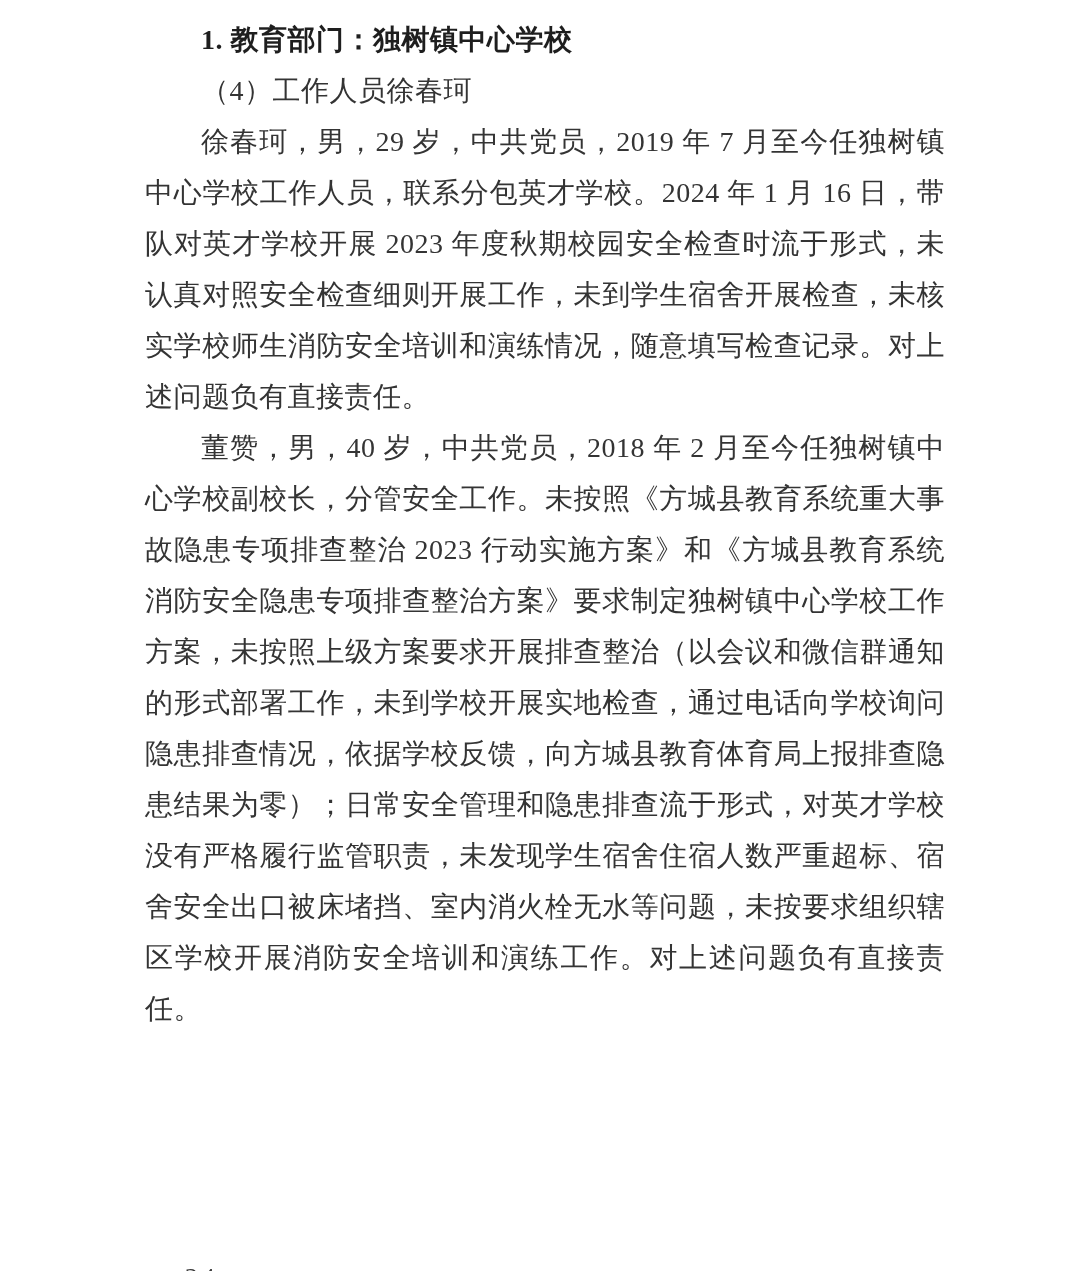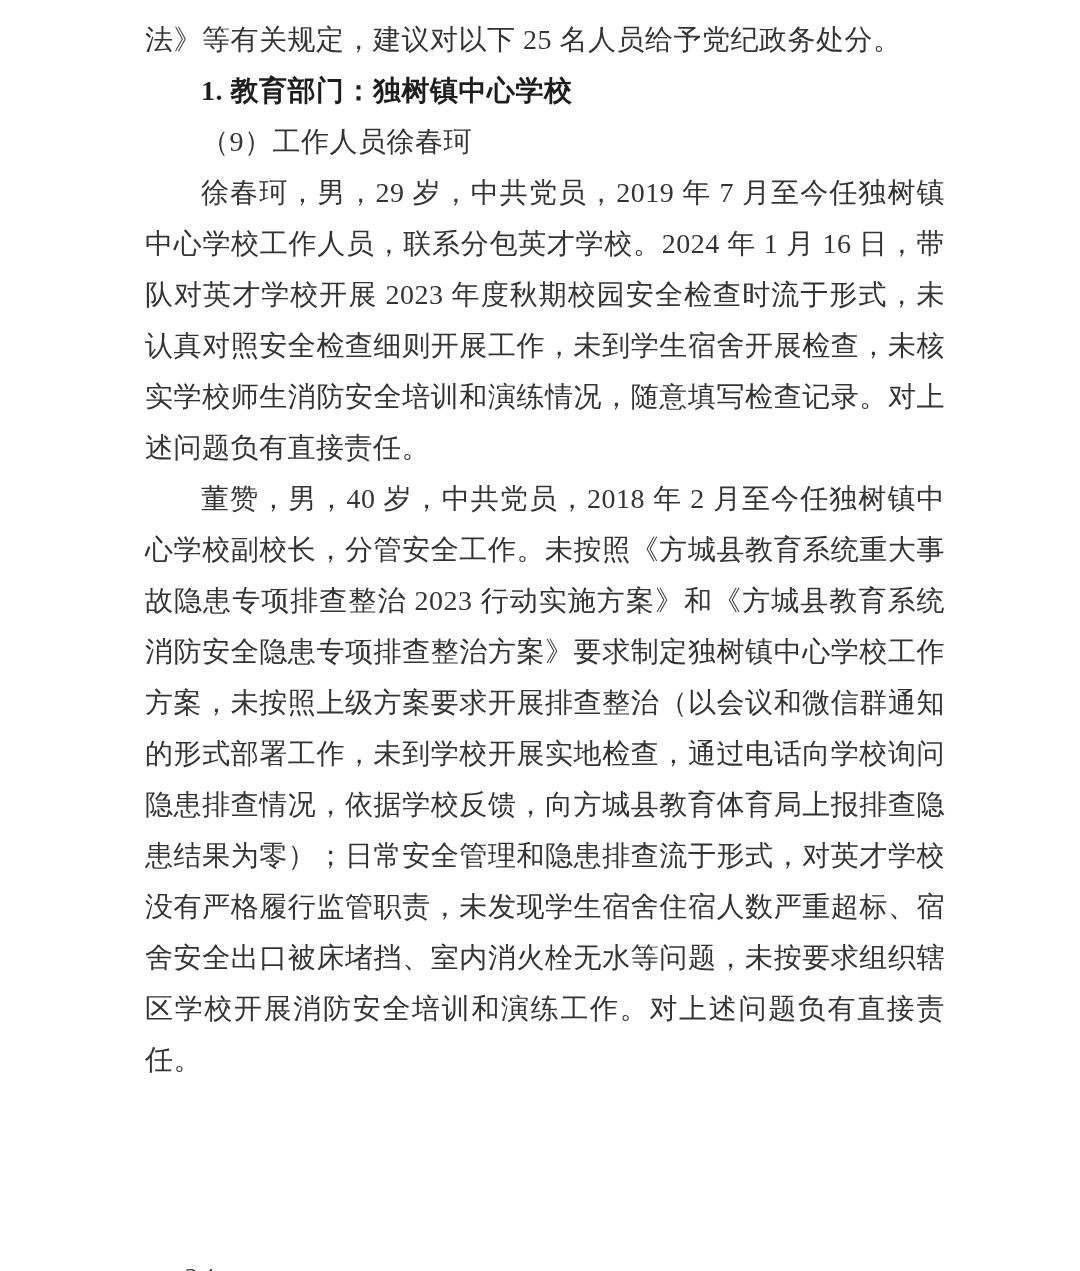--- a/index.html
+++ b/index.html
@@ -63,25 +63,24 @@
     margin-top: 37px;
   }
 </style>
 </head>
 <body>
 
 <div class="page">
 
   <div class="textblock">
 
-    <p class="para no-indent">法》等有关规定，建议对以下 25 名人员给予党纪政务处分。</p>
 
     <p class="heading">1. 教育部门：独树镇中心学校</p>
 
-    <p class="subheading">（9）工作人员徐春珂</p>
+    <p class="subheading">（4）工作人员徐春珂</p>
 
     <p class="para">徐春珂，男，29 岁，中共党员，2019 年 7 月至今任独树镇中心学校工作人员，联系分包英才学校。2024 年 1 月 16 日，带队对英才学校开展 2023 年度秋期校园安全检查时流于形式，未认真对照安全检查细则开展工作，未到学生宿舍开展检查，未核实学校师生消防安全培训和演练情况，随意填写检查记录。对上述问题负有直接责任。</p>
 
 
     <p class="para">董赞，男，40 岁，中共党员，2018 年 2 月至今任独树镇中心学校副校长，分管安全工作。未按照《方城县教育系统重大事故隐患专项排查整治 2023 行动实施方案》和《方城县教育系统消防安全隐患专项排查整治方案》要求制定独树镇中心学校工作方案，未按照上级方案要求开展排查整治（以会议和微信群通知的形式部署工作，未到学校开展实地检查，通过电话向学校询问隐患排查情况，依据学校反馈，向方城县教育体育局上报排查隐患结果为零）；日常安全管理和隐患排查流于形式，对英才学校没有严格履行监管职责，未发现学生宿舍住宿人数严重超标、宿舍安全出口被床堵挡、室内消火栓无水等问题，未按要求组织辖区学校开展消防安全培训和演练工作。对上述问题负有直接责任。</p>
 
   </div>
 
   <div class="footer">— 24 —</div>
 

